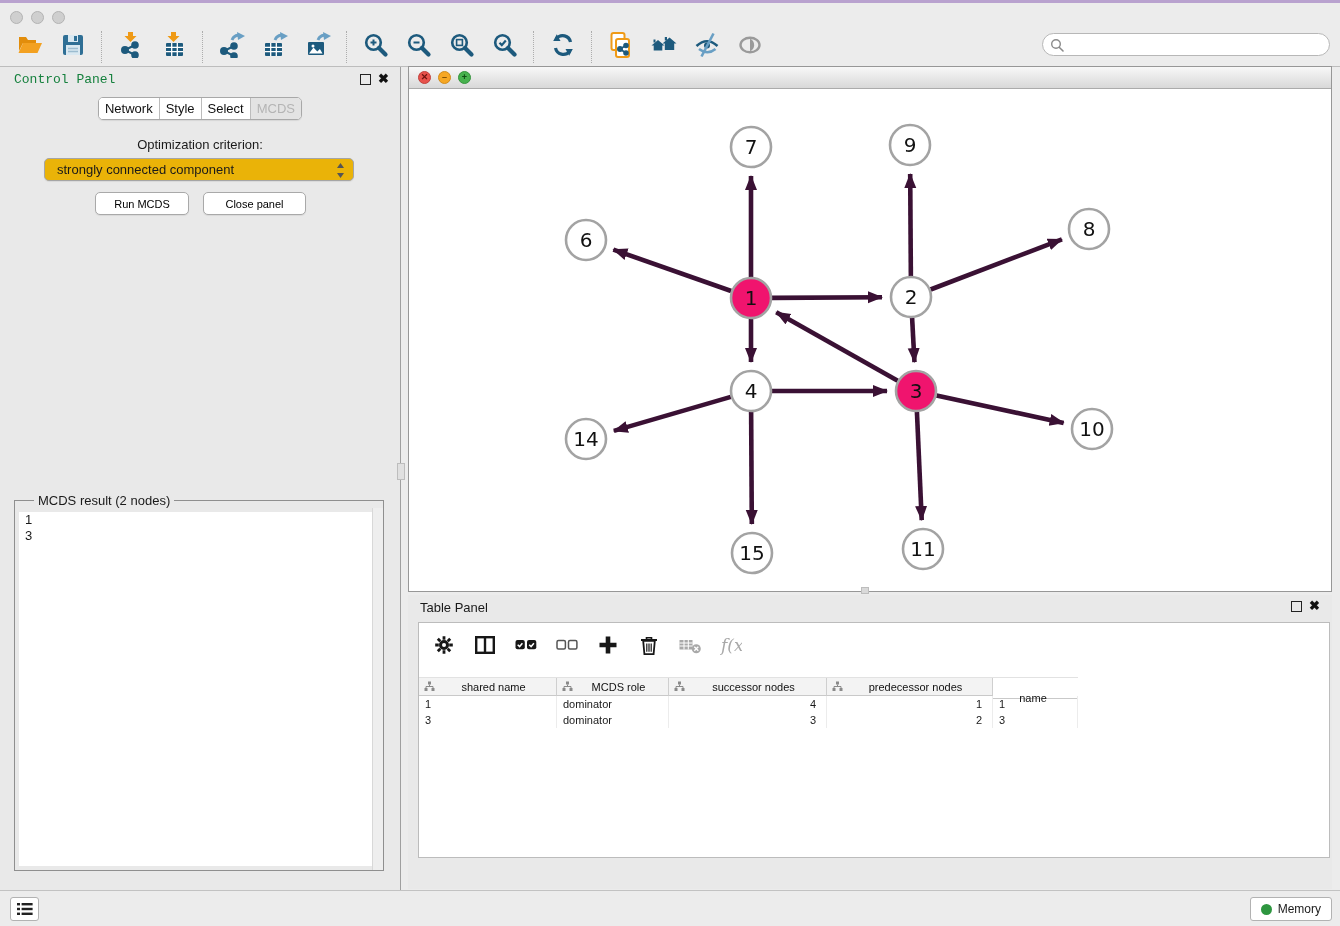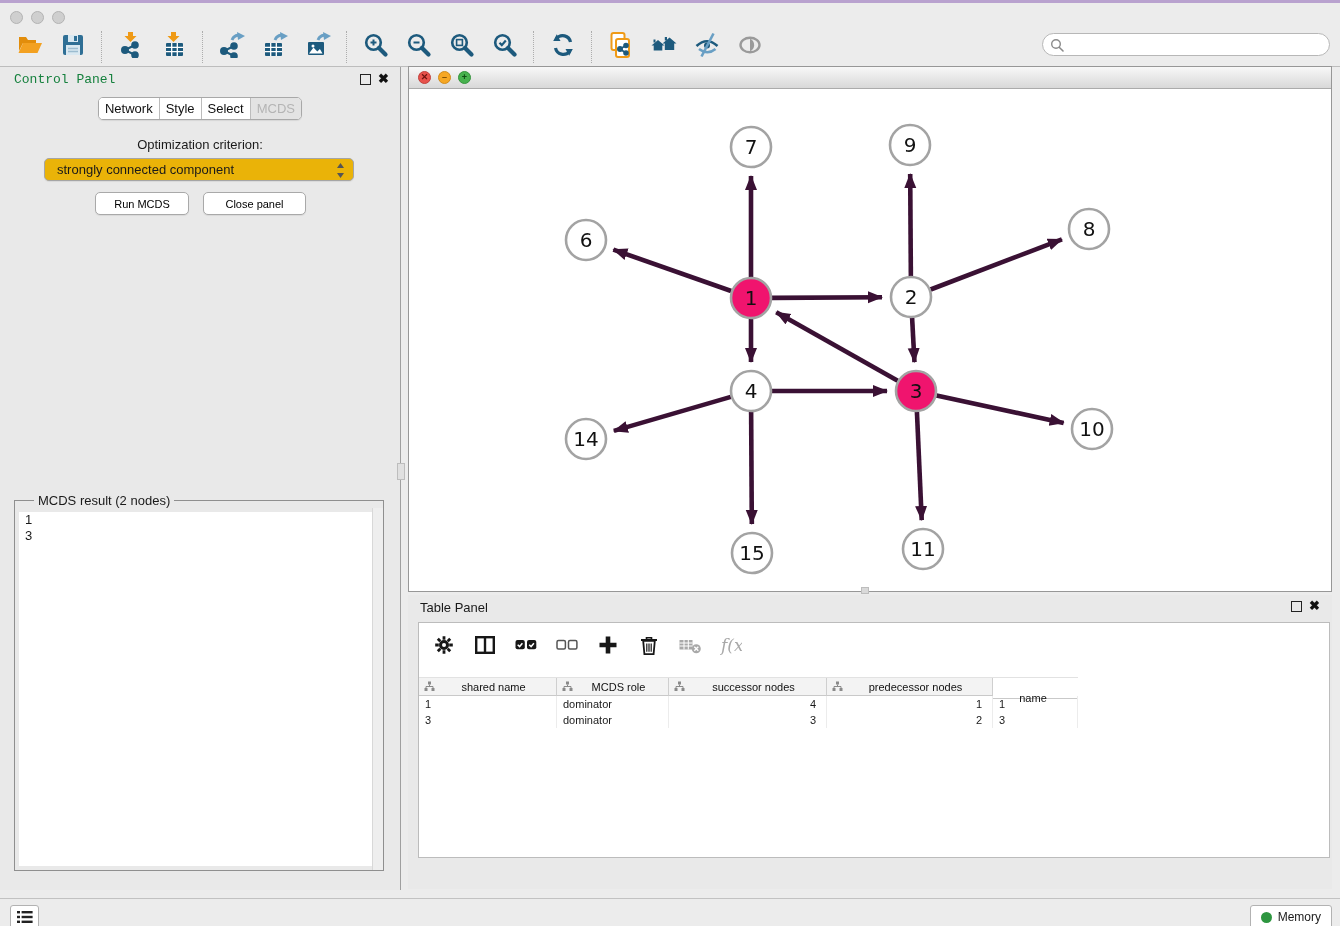--- a/index.html
+++ b/index.html
@@ -79,21 +79,21 @@
   .tp-hcell { background:#f3f3f3; border-right:1px solid #cfcfcf; border-bottom:1px solid #c9c9c9;
     display:flex; align-items:center; font-size:11px; color:#111; }
   .tp-hcell .hlabel { flex:1; text-align:center; padding-right:4px; }
   .tp-hcell .hicon { margin-left:5px; display:flex; }
   .tp-rows { position:absolute; left:0; top:73px; right:0; }
   .tp-row { display:flex; height:16px; }
   .tp-cell { font-size:11px; line-height:16px; border-right:1px solid #ececec; padding:0 6px; overflow:hidden; }
   .tp-cell.r { text-align:right; padding-right:10px; }
   .tp-tabs { position:absolute; left:0; right:0; bottom:0; height:23px; text-align:center; }
   
-  .statusbar { position:absolute; left:0; right:0; bottom:0; height:28px; background:#ececec; border-top:1px solid #c2c2c2; }
+  .statusbar { position:absolute; left:0; right:0; bottom:0; height:36px; background:#ececec; border-top:1px solid #c2c2c2; }
   .sb-btn { position:absolute; left:10px; top:6px; width:29px; height:24px; background:#fff;
     border:1px solid #b2b2b2; border-radius:3px; display:flex; align-items:center; justify-content:center; }
   .mem-btn { position:absolute; right:8px; top:6px; height:24px; padding:0 10px; background:#fff;
     border:1px solid #b2b2b2; border-radius:3px; display:flex; align-items:center; gap:6px; font-size:12px; }
   .mem-dot { width:11px; height:11px; border-radius:50%; background:#2e9640; }
 </style>
 </head>
 <body>
 
 <div class="titlebar">

